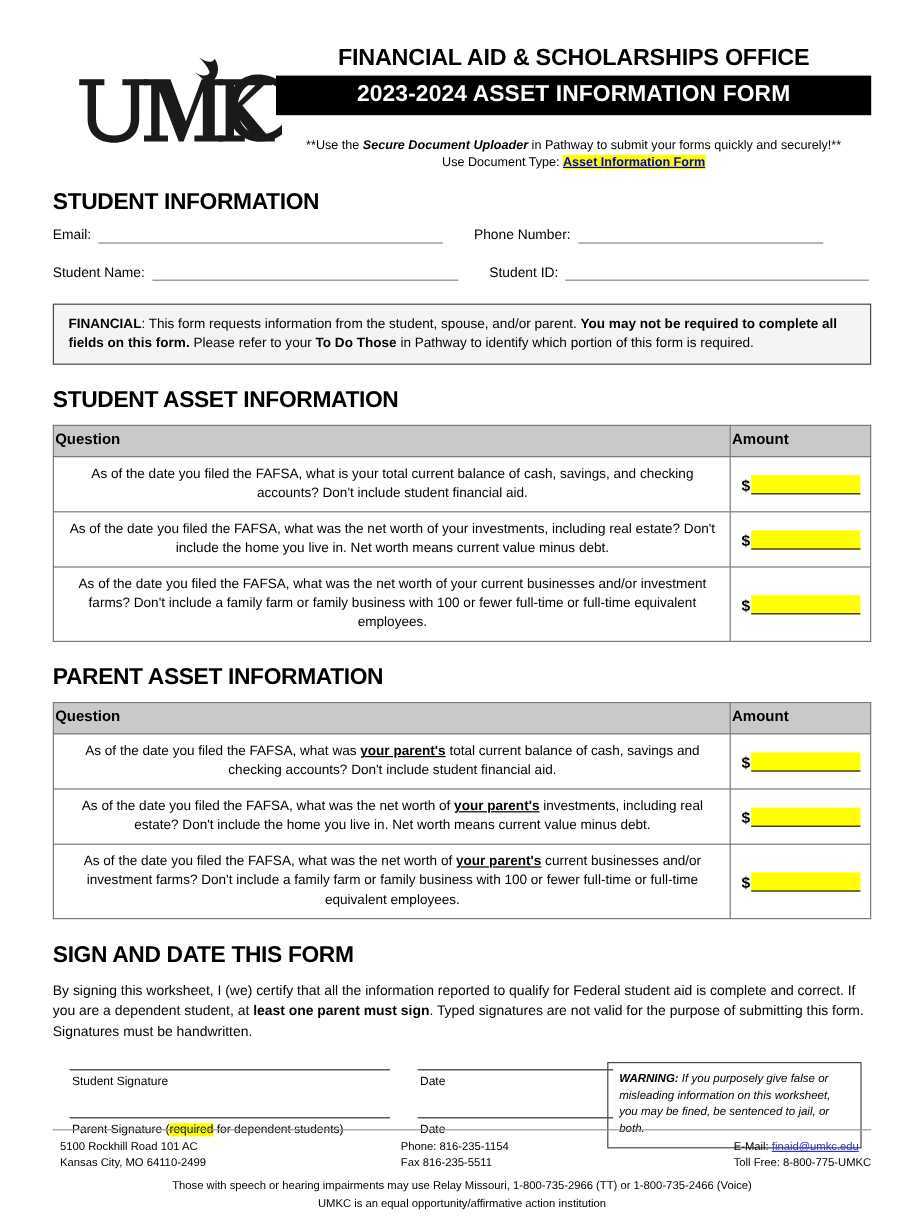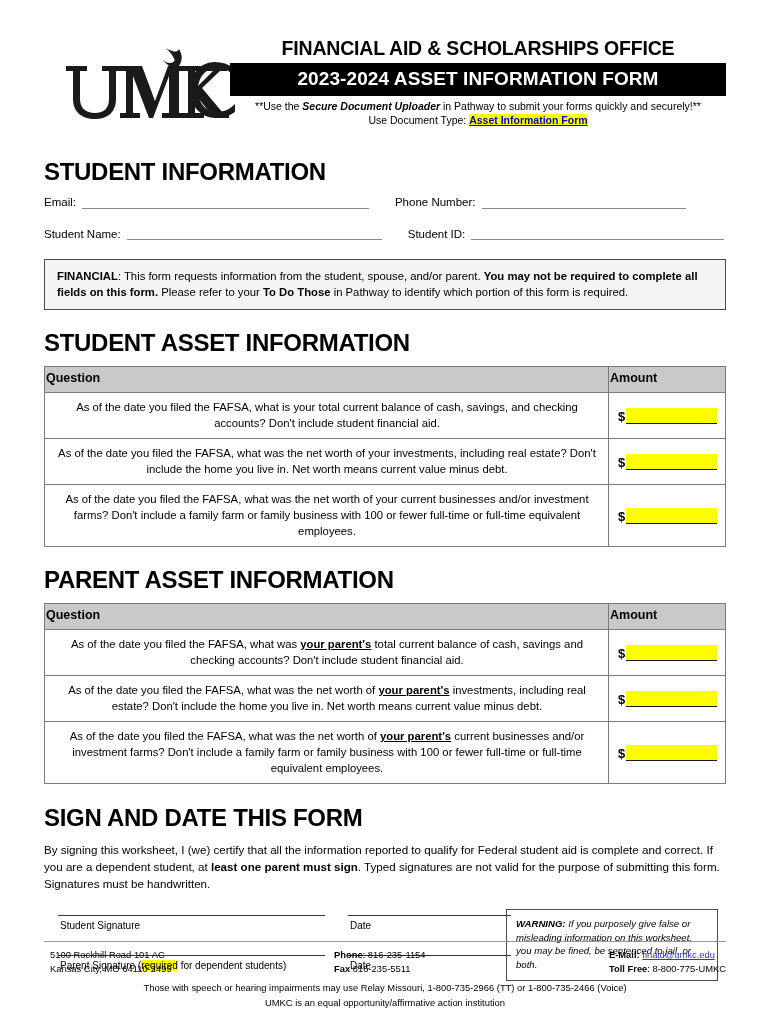--- a/index.html
+++ b/index.html
@@ -58,39 +58,39 @@
     font-size: 19px;
     font-weight: bold;
     letter-spacing: 0.1px;
     text-align: center;
     padding: 6px 4px 7px 4px;
     line-height: 1.05;
   }
   .uploader-line {
     font-size: 10.5px;
     text-align: center;
-    margin-top: 4px;
+    margin-top: 19px;
     line-height: 1.3;
   }
   .uploader-line .em { font-style: italic; font-weight: bold; }
   .doctype-line {
     font-size: 10.5px;
     text-align: center;
     line-height: 1.3;
   }
   .doc-link {
     color: #0000cc;
     font-weight: bold;
     text-decoration: underline;
     background: #ffff00;
   }
 
   
   .section-heading {
-    font-size: 24px;
+    font-size: 19px;
     font-weight: bold;
     letter-spacing: -0.3px;
     margin: 0;
     padding: 0;
   }
 
   
   .info-block { margin-top: 10px; }
   .field-row {
     display: flex;
@@ -246,21 +246,21 @@
   .footer-cols {
     position: relative;
     height: 32px;
     font-size: 9.4px;
     line-height: 1.55;
   }
   .fcol { position: absolute; top: 0; }
   .fcol.left   { left: 6px; }
   .fcol.mid    { left: 290px; }
   .fcol.right  { right: 0; text-align: left; }
-  .fcol b { font-weight: bold; text-align: center; }
+  .fcol b { font-weight: normal; text-align: center; }
   .mail-link {
     color: #3333cc;
     text-decoration: underline;
   }
   .footer-note {
     text-align: center;
     font-size: 9.4px;
     line-height: 1.6;
   }
 </style>

